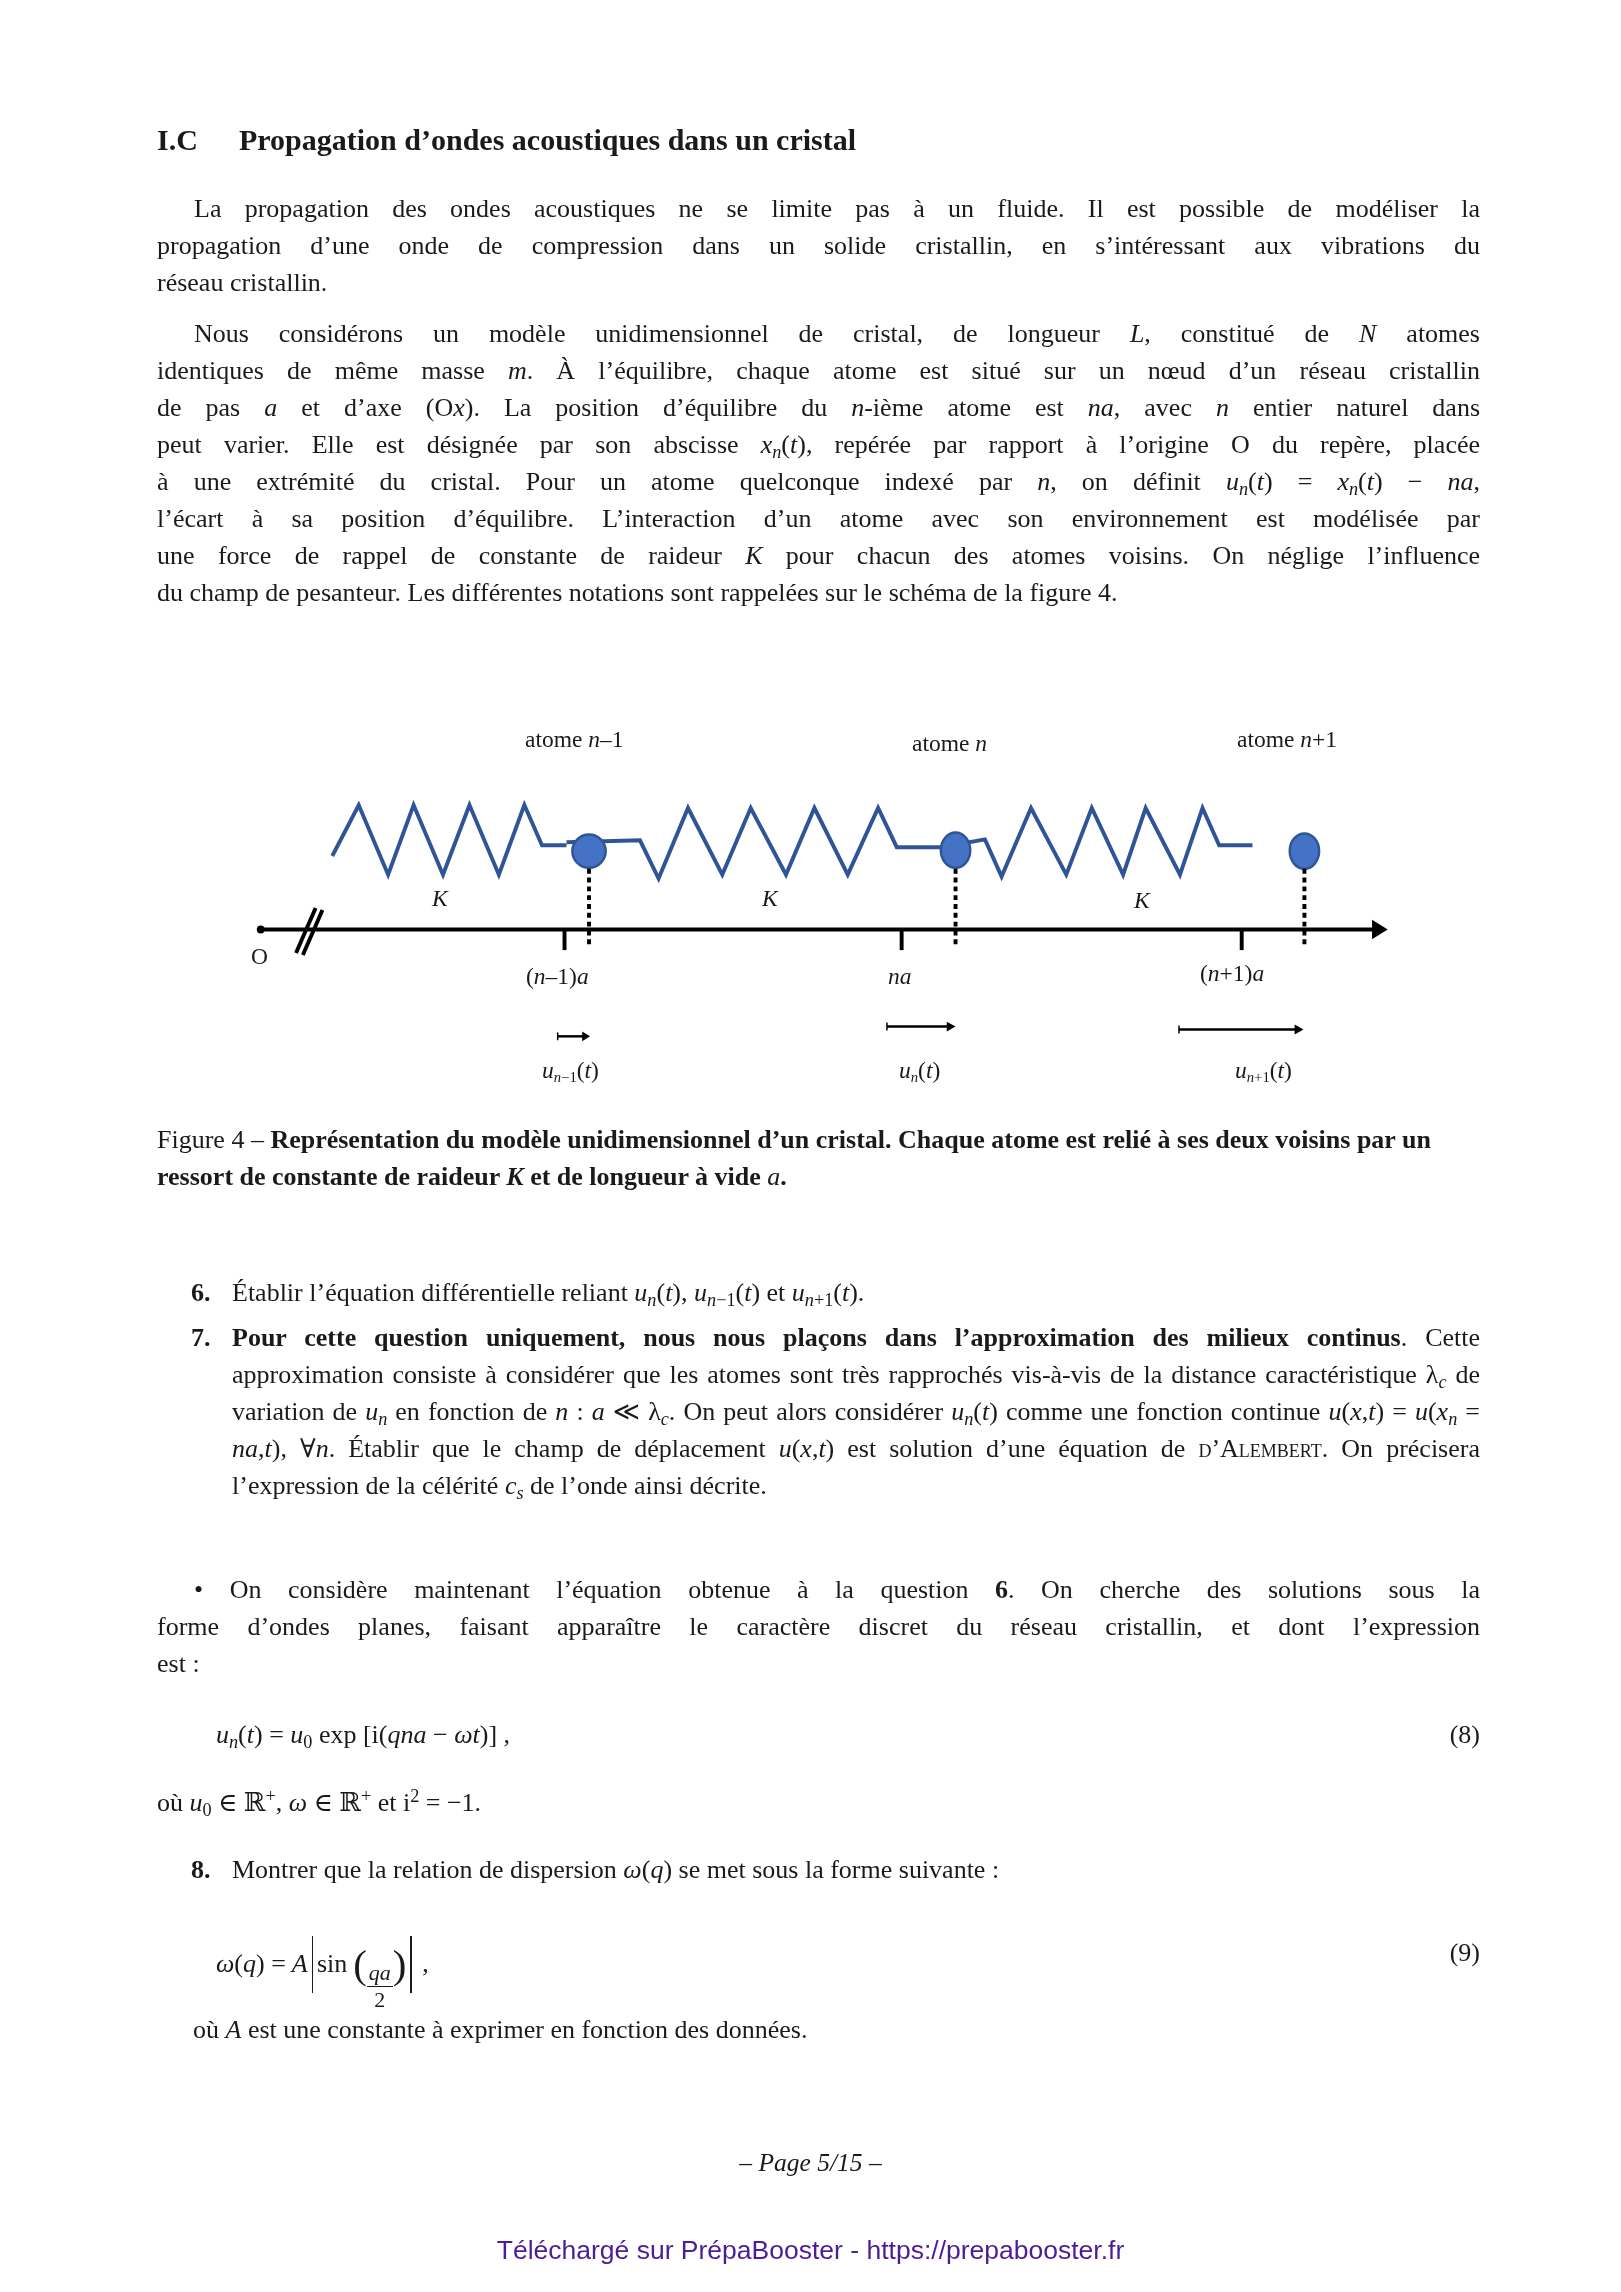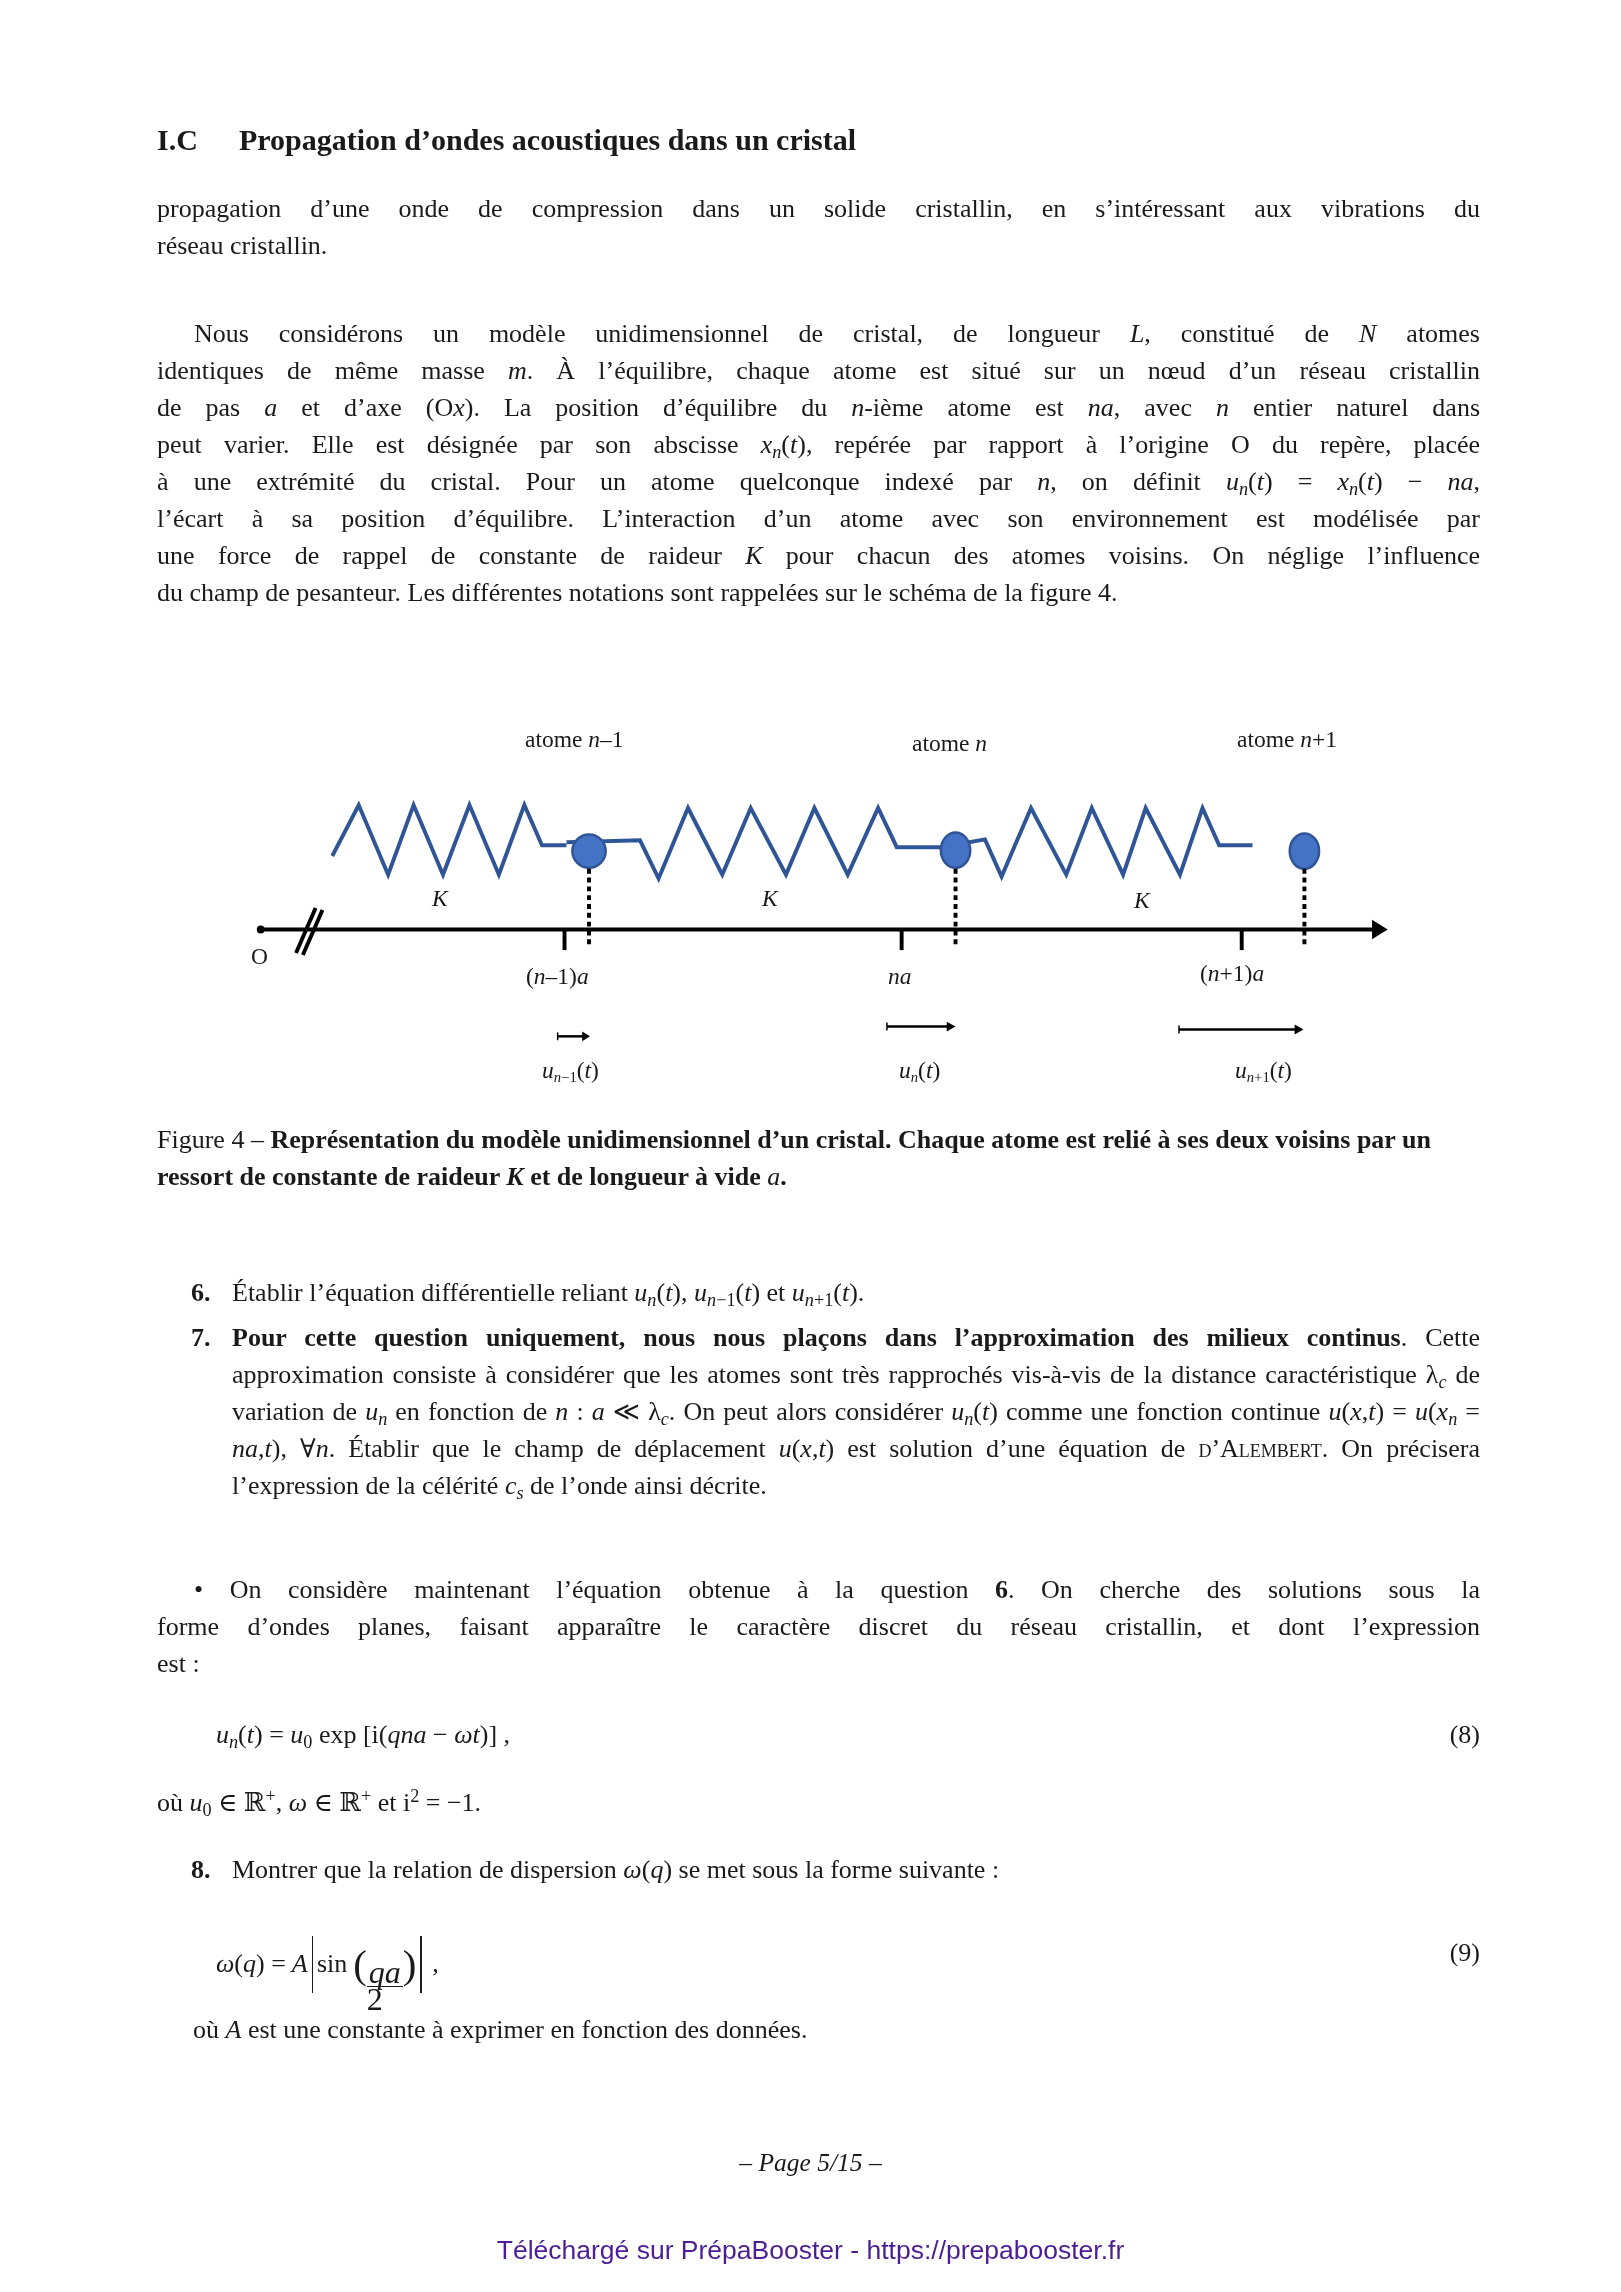--- a/index.html
+++ b/index.html
@@ -21,38 +21,39 @@
   .caption { position: absolute; left: 157px; width: 1323px; top: 1121px; font-size: 26px; line-height: 37px;
              font-family: "Liberation Serif", "DejaVu Serif", serif; }
   .q { position: absolute; left: 157px; width: 1323px; font-size: 26px; line-height: 37px;
        font-family: "Liberation Serif", "DejaVu Serif", serif; }
   .q .qnum { position: absolute; left: 34px; font-weight: bold; }
   .q .qbody { margin-left: 75px; }
   .eq { position: absolute; left: 216px; width: 1264px; font-size: 26px; font-family: "Liberation Serif", "DejaVu Serif", serif; }
   .eq .eqnum { position: absolute; right: 0; top: 0; }
   sub { font-size: 70%; vertical-align: -0.25em; line-height: 0; }
   sup { font-size: 70%; vertical-align: 0.5em; line-height: 0; }
-  .frac { display: inline-block; vertical-align: middle; font-size: 32px; margin-top: 44px; }
+  .frac { display: inline-block; vertical-align: middle; text-align: center; font-size: 22px; margin-top: 44px; }
   .frac .n { display: block; border-bottom: 1.5px solid #1a1a1a; padding: 0 2px; line-height: 25.5px; }
   .frac .d { display: block; line-height: 25.5px; }
   .bigparen { font-size: 41px; vertical-align: middle; font-weight: 200; }
   .bar { display: inline-block; width: 1.5px; height: 57px; background: #1a1a1a; vertical-align: middle; margin: 0 3.9px; }
   .footer-page { position: absolute; top: 2148px; left: 0; width: 1621px; text-align: center; font-size: 25.5px; font-style: italic;
                  font-family: "Liberation Serif", "DejaVu Serif", serif; }
   .footer-dl { position: absolute; top: 2235px; left: 0; width: 1621px; text-align: center; font-size: 26.5px;
                font-family: "Liberation Sans", "DejaVu Sans", sans-serif; color: #4c1d95; }
 </style>
 </head>
 <body>
 
 <div class="section-title">
   <span class="num">I.C</span><span>Propagation d’ondes acoustiques dans un cristal</span>
 </div>
 
 <div class="para" style="top:190px;">
+  <span class="line indent">La propagation des ondes acoustiques ne se limite pas à un fluide. Il est possible de modéliser la</span>
   <span class="line">propagation d’une onde de compression dans un solide cristallin, en s’intéressant aux vibrations du</span>
   <span class="line last">réseau cristallin.</span>
 </div>
 
 <div class="para" style="top:315px;">
   <span class="line indent">Nous considérons un modèle unidimensionnel de cristal, de longueur <i>L</i>, constitué de <i>N</i> atomes</span>
   <span class="line">identiques de même masse <i>m</i>. À l’équilibre, chaque atome est situé sur un nœud d’un réseau cristallin</span>
   <span class="line">de pas <i>a</i> et d’axe (O<i>x</i>). La position d’équilibre du <i>n</i>-ième atome est <i>na</i>, avec <i>n</i> entier naturel dans</span>
   <span class="line">peut varier. Elle est désignée par son abscisse <i>x<sub>n</sub></i>(<i>t</i>), repérée par rapport à l’origine O du repère, placée</span>
   <span class="line">à une extrémité du cristal. Pour un atome quelconque indexé par <i>n</i>, on définit <i>u<sub>n</sub></i>(<i>t</i>) = <i>x<sub>n</sub></i>(<i>t</i>) − <i>na</i>,</span>

